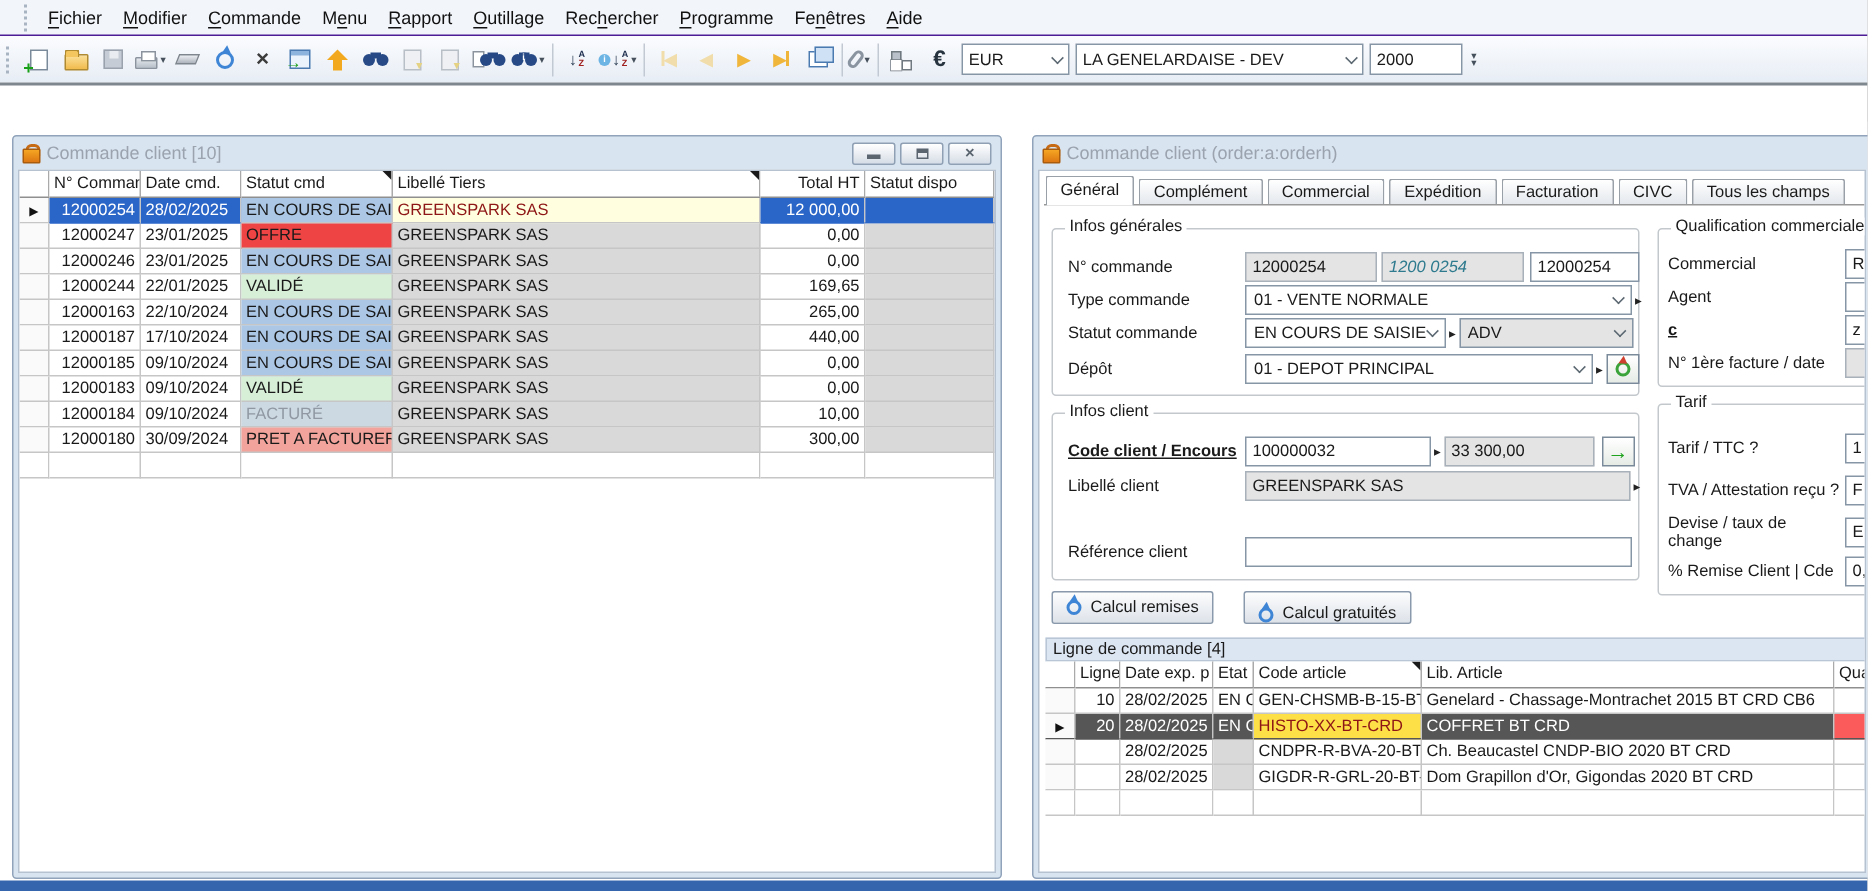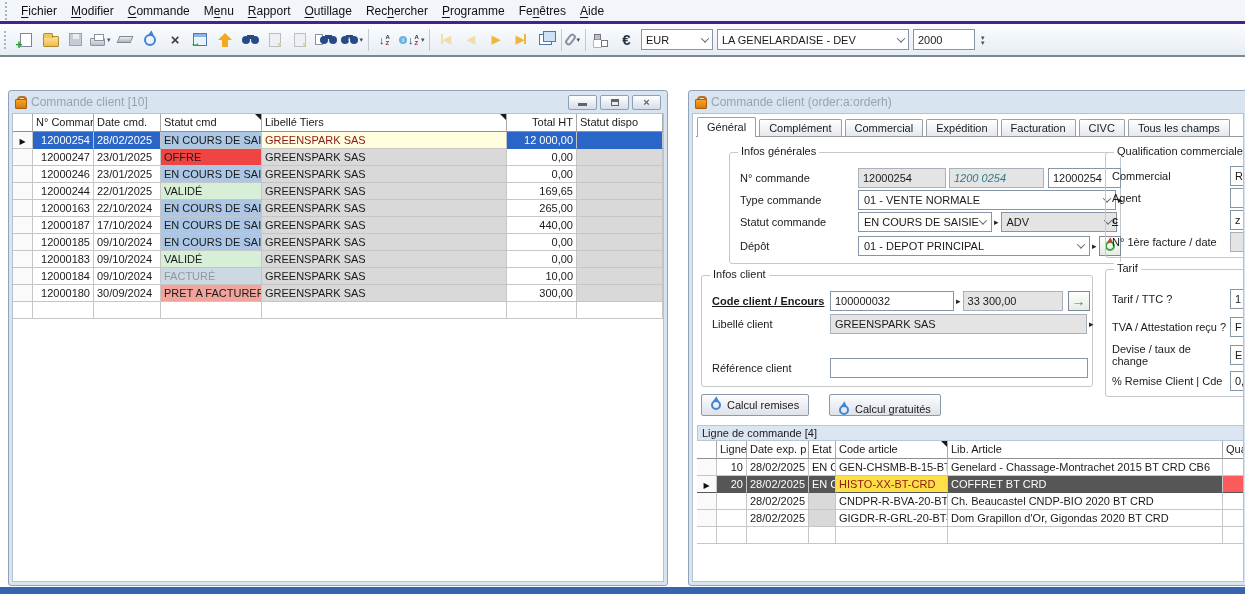--- a/index.html
+++ b/index.html
@@ -4,21 +4,21 @@
 <style>
   * { margin:0; padding:0; box-sizing:border-box; }
   body { background:#666; }
   .app {
     position:relative; width:1245px; height:594px; overflow:hidden;
     background:#ffffff; font-family:"Liberation Sans", sans-serif; font-size:11px; color:#1a1a1a;
   }
   
   .titlebar { height:22px; background:linear-gradient(#e7f0fa,#d5e3f2); display:flex; align-items:center; gap:6px; padding-left:5px; border-bottom:1px solid #c3d2e2; }
   .app-title { font-size:12px; color:#2a2a2a; }
-  .menubar { height:24px; background:#f2f5fa; display:flex; align-items:center; padding-left:3px; border-bottom:3px solid #4c1d95; }
+  .menubar { height:24px; background:#f2f5fa; display:flex; align-items:center; padding-left:14px; border-bottom:1px solid #4c1d95; }
   .menu-item { padding:3px 7px; font-size:12px; color:#111; cursor:default; }
   .menu-item u { text-underline-offset:2px; }
   .grip { width:5px; height:18px; border-left:2px dotted #a9b4c2; margin:0 4px 0 2px; }
   .toolbar { height:33px; background:linear-gradient(#fbfcfe,#e7edf5); border-bottom:2px solid #7e868e; display:flex; align-items:center; padding:0 2px; }
   .tbtn { width:25px; height:25px; display:flex; align-items:center; justify-content:center; border-radius:2px; position:relative; }
   .tbtn.wide { width:auto; padding:0 2px; gap:1px; }
   .tsep { width:1px; height:22px; background:#c2c9d3; margin:0 3px; }
   .tcaret { font-size:7px; color:#45505c; margin-left:1px; }
   .tb-combo { height:21px; border:1px solid #8796a6; background:#fff; display:flex; align-items:center; padding:0 4px; margin:0 2px; }
   .tb-combo .chev { margin-left:auto; }
@@ -430,21 +430,21 @@
         <div class="tabs">
           <span class="tab active">Général</span>
           <span class="tab">Complément</span>
           <span class="tab">Commercial</span>
           <span class="tab">Expédition</span>
           <span class="tab">Facturation</span>
           <span class="tab">CIVC</span>
           <span class="tab">Tous les champs</span>
         </div>
 
-        <div class="grp" style="left:8px; top:38px; width:392px; height:112px;margin-left:28px;">
+        <div class="grp" style="left:8px; top:38px; width:392px; height:112px;">
           <span class="grp-label">Infos générales</span>
           <div class="frow" style="top:14px;">
             <span class="flabel">N° commande</span>
             <span class="tin gray" style="width:88px">12000254</span>
             <span class="tin gray teal" style="width:95px; margin-left:3px">1200 0254</span>
             <span class="tin" style="width:73px; margin-left:4px">12000254</span>
           </div>
           <div class="frow" style="top:36px;">
             <span class="flabel">Type commande</span>
             <span class="combo" style="width:258px">

